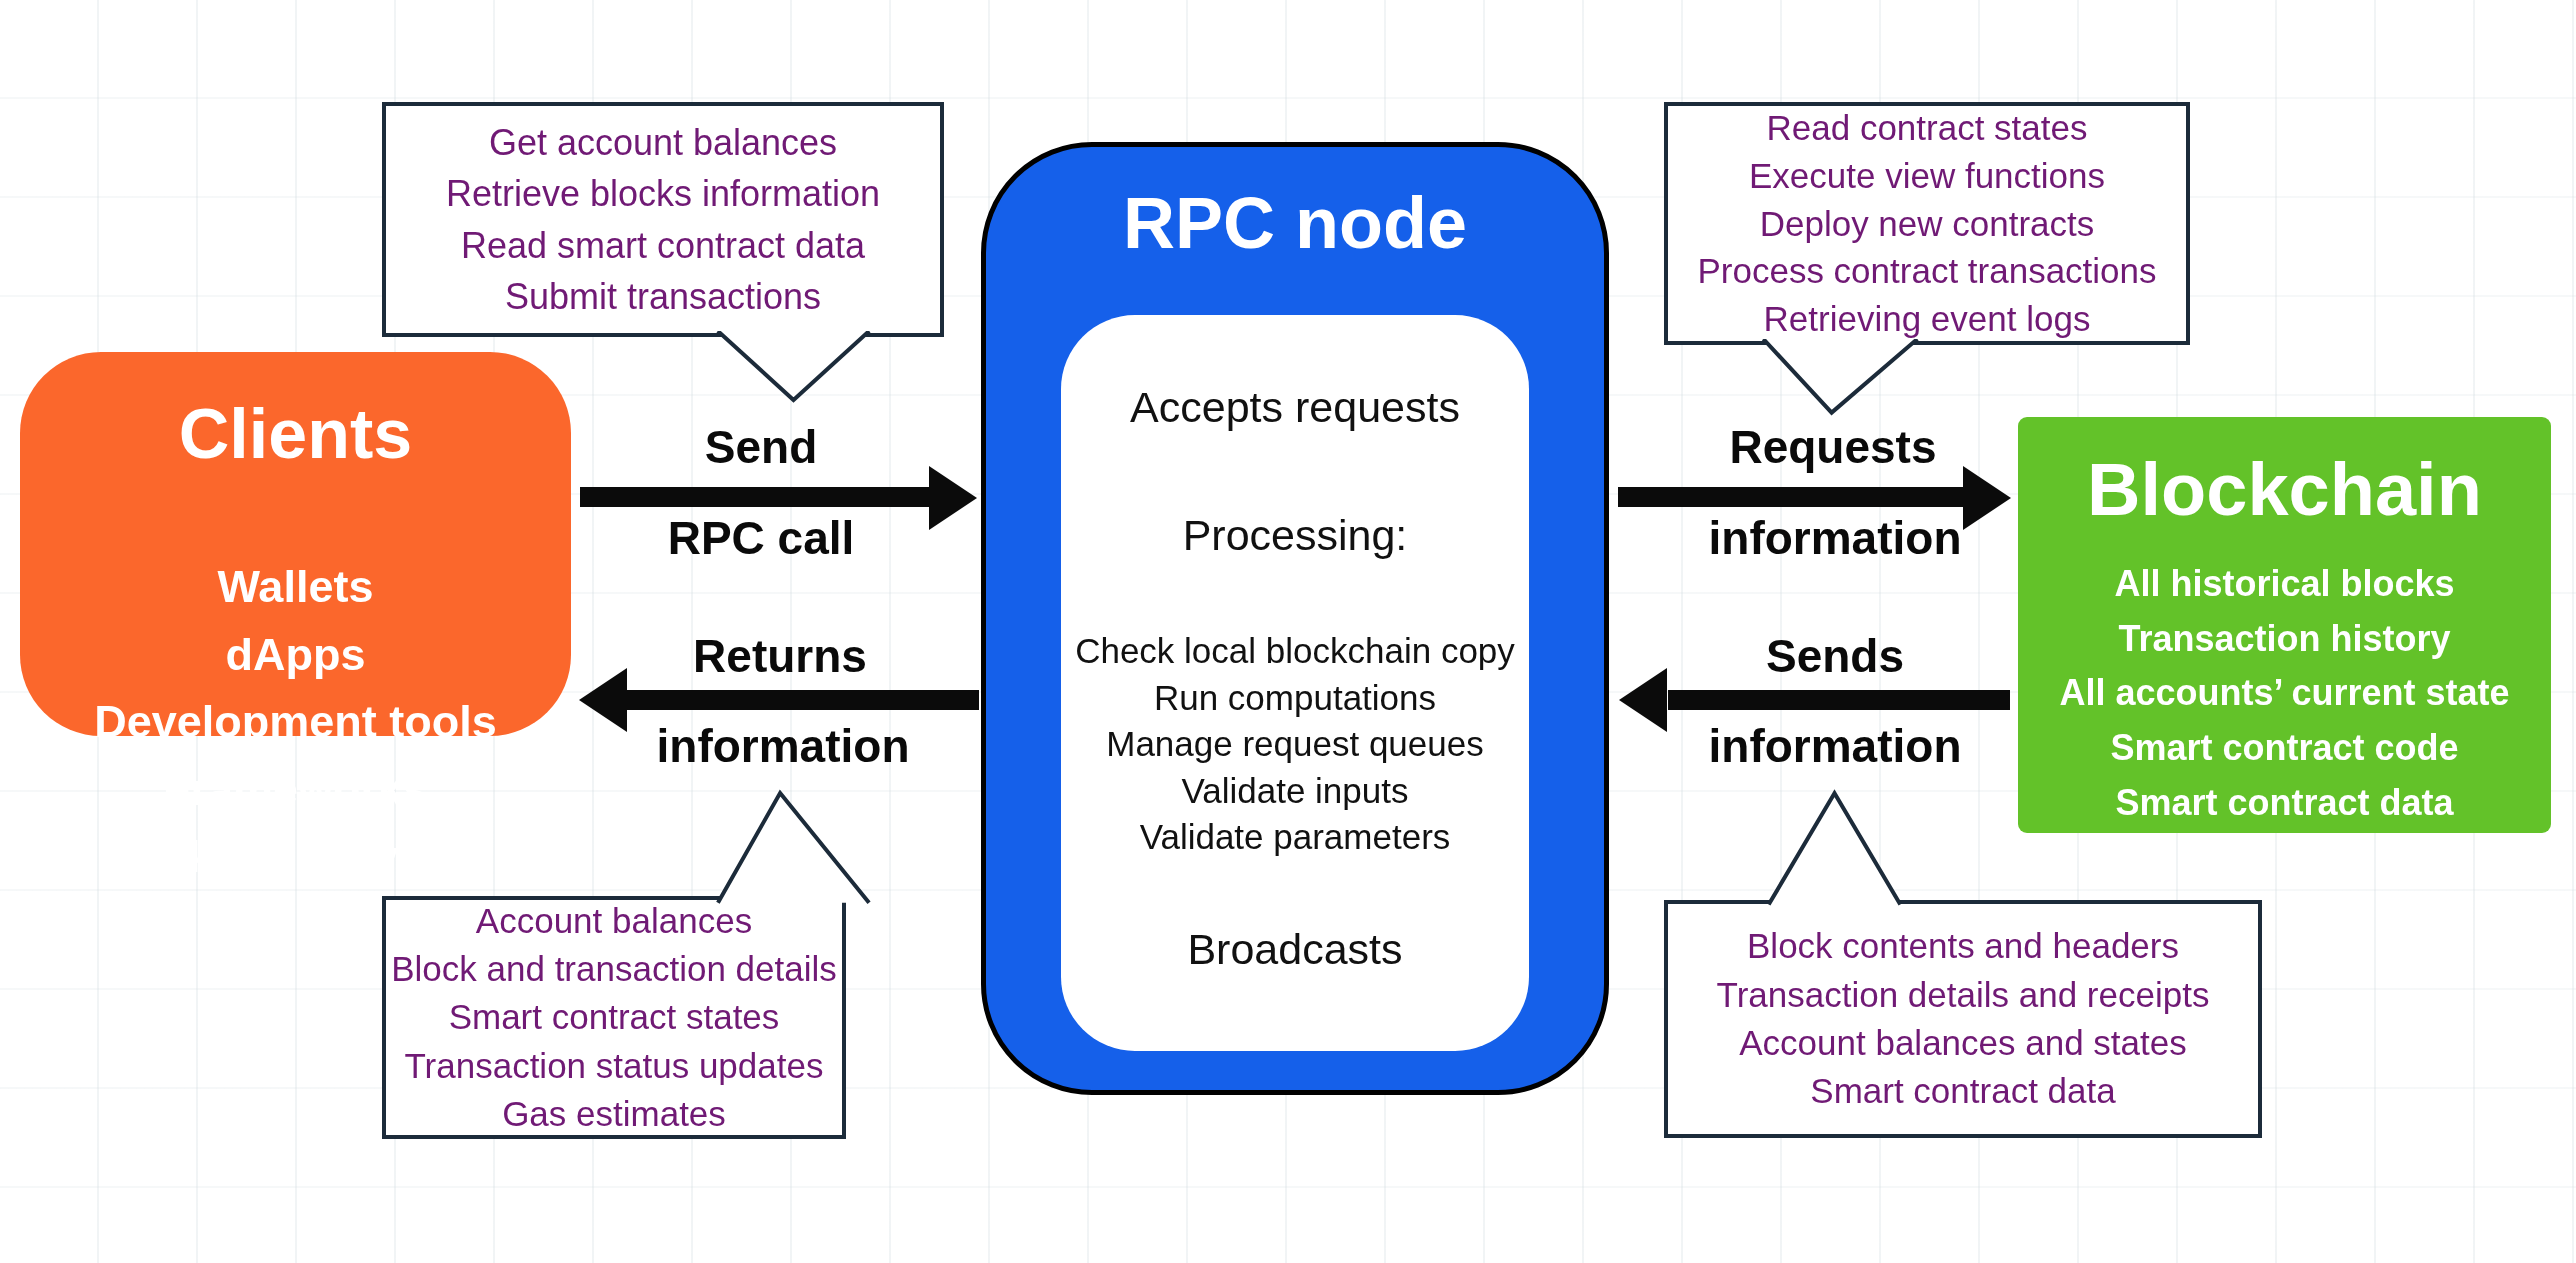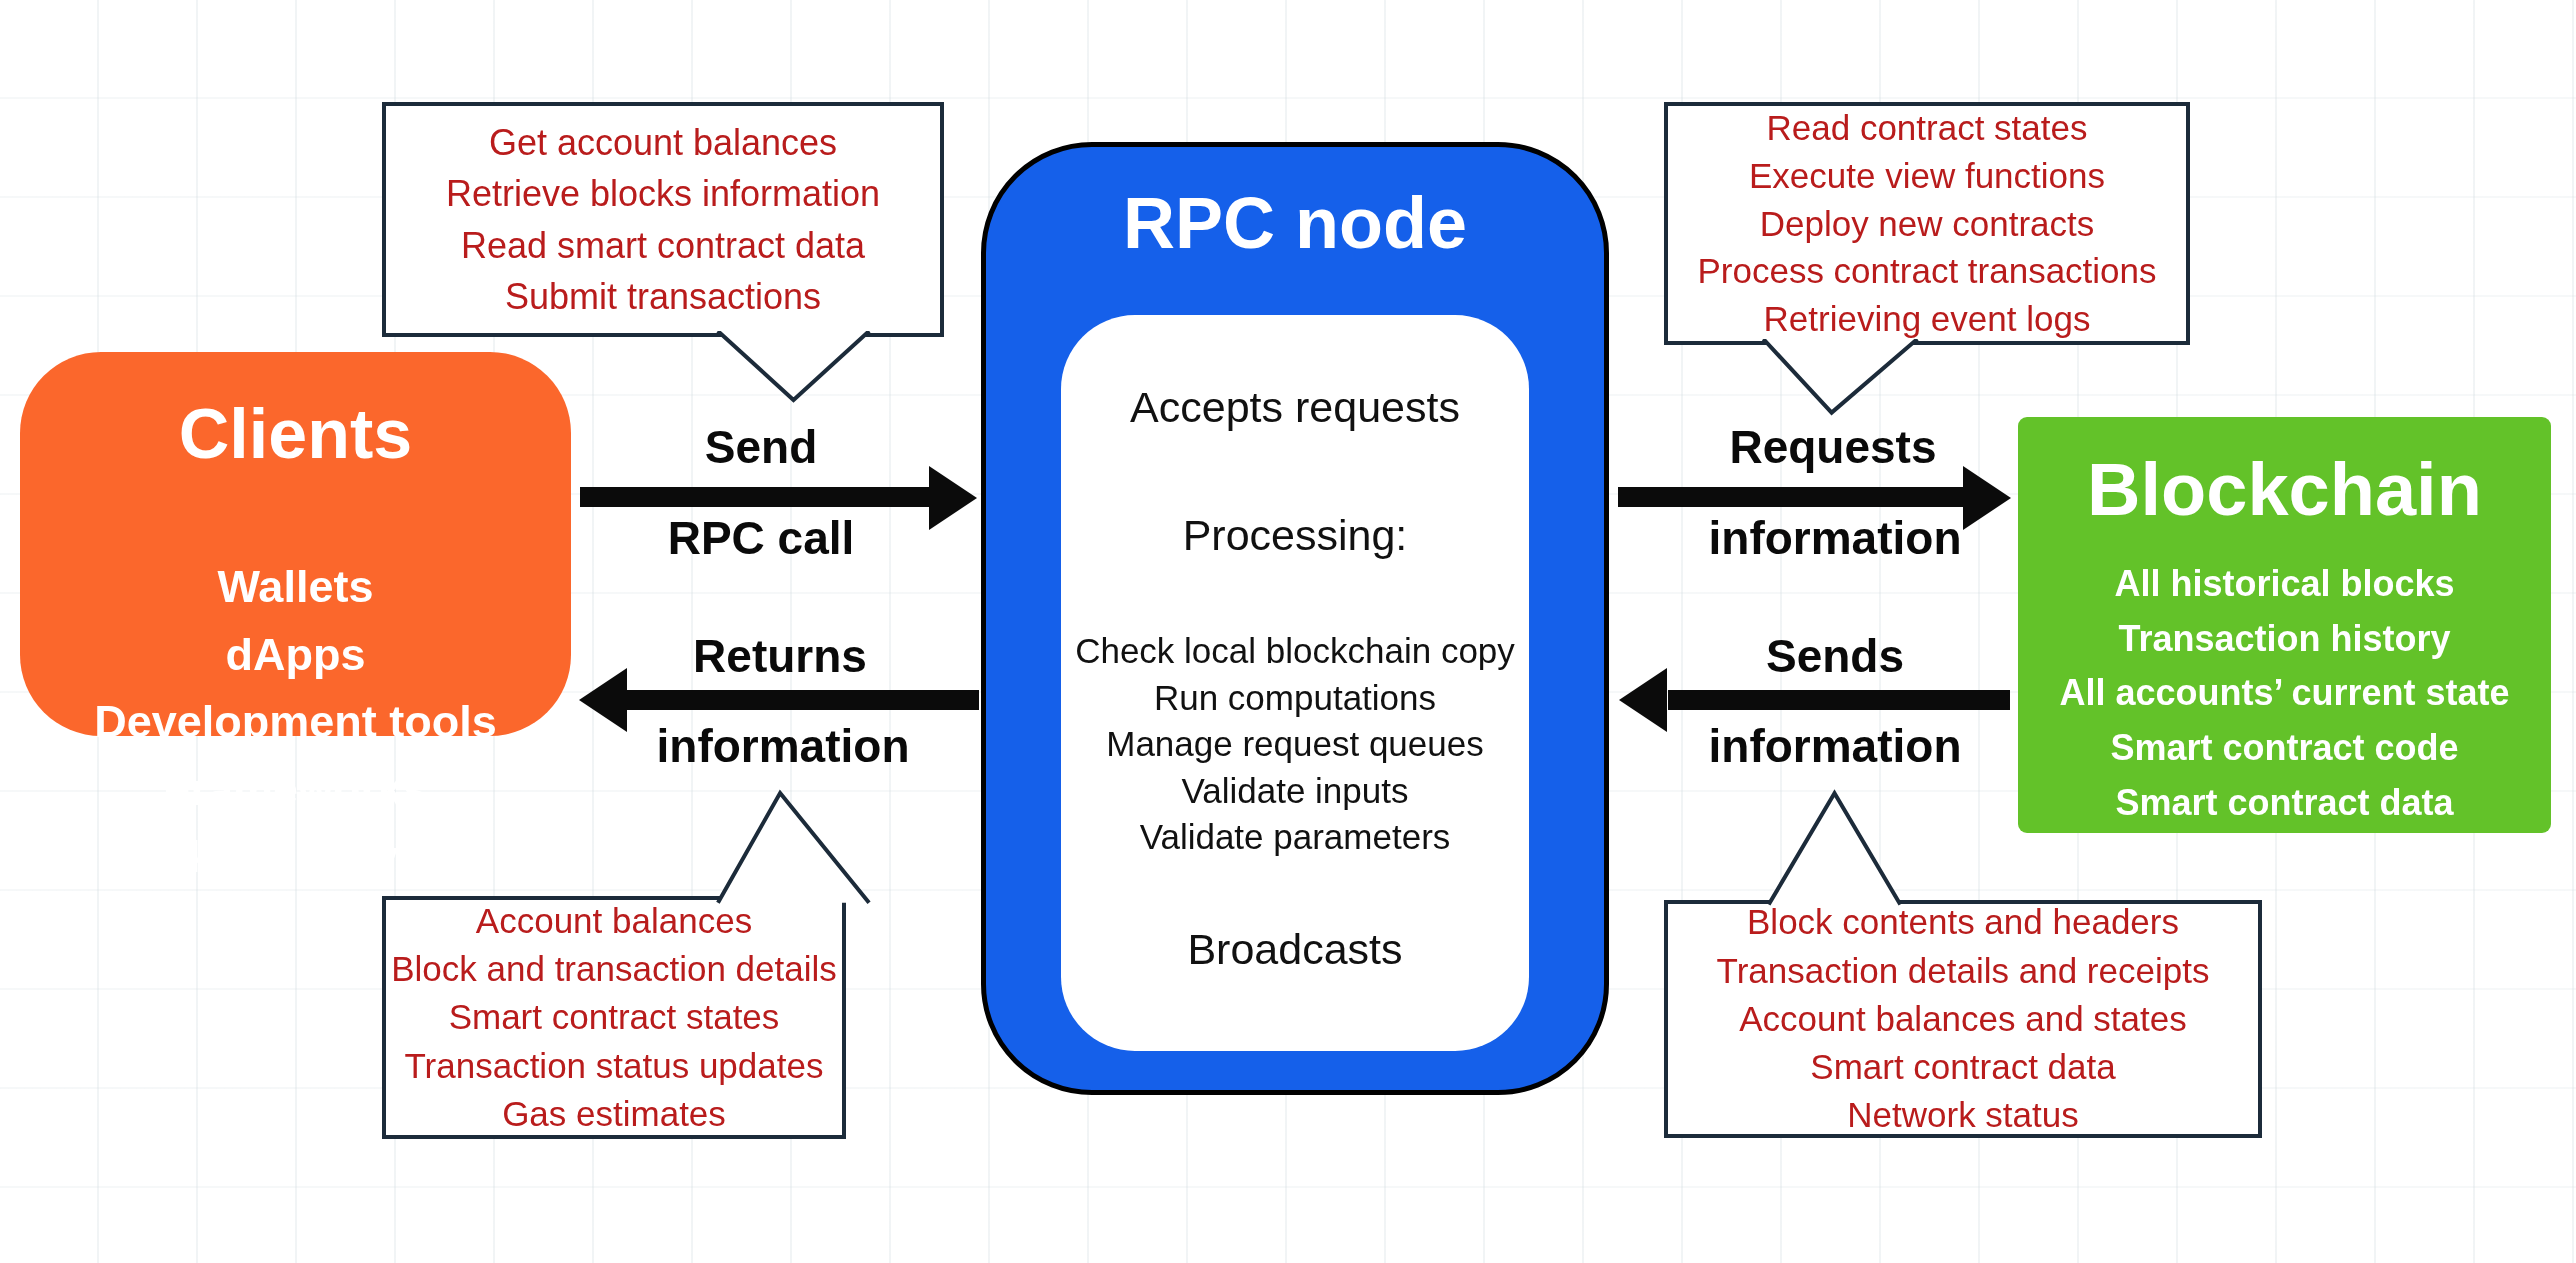--- a/index.html
+++ b/index.html
@@ -35,21 +35,21 @@
     background:#ffffff;border-radius:74px;color:#111;
     display:flex;flex-direction:column;align-items:center;text-align:center;
   }
   .rpc-line{font-size:43px;}
   .rpc-accepts{margin-top:68px;}
   .rpc-processing{margin-top:79px;}
   .rpc-tasks{margin-top:68px;font-size:35px;line-height:1.33;}
   .rpc-broadcasts{margin-top:64px;}
   .callout{
     position:absolute;box-sizing:border-box;background:#fff;
-    border:4px solid var(--callout-border,#1C2B3A);color:#b91c1c;
+    border:4px solid var(--callout-border,#1C2B3A);color:#701a75;
     display:flex;flex-direction:column;justify-content:center;
     text-align:center;z-index:1;
   }
   .callout.tl{left:382px;top:102px;width:562px;height:235px;font-size:36px;line-height:1.42;}
   .callout.tr{left:1664px;top:102px;width:526px;height:243px;font-size:35px;line-height:1.37;}
   .callout.bl{left:382px;top:896px;width:464px;height:243px;font-size:35px;line-height:1.38;text-align:center;}
   .callout.br{left:1664px;top:900px;width:598px;height:238px;font-size:35px;line-height:1.38;}
   .tail{position:absolute;z-index:2;}
   .arrow-shaft{position:absolute;height:20px;background:var(--arrow,#0B0B0B);}
   .arrow-head{position:absolute;width:0;height:0;border-top:32px solid transparent;border-bottom:32px solid transparent;}
@@ -133,21 +133,20 @@
   </div>
   <svg class="tail" style="left:713px;top:789px;" width="161" height="115" viewBox="0 0 240 172">
     <polyline points="7,170 100,6 233,170" fill="#ffffff" stroke="#1C2B3A" stroke-width="6"></polyline>
   </svg>
 
   <div class="callout br">
     <div>Block contents and headers</div>
     <div>Transaction details and receipts</div>
     <div>Account balances and states</div>
     <div>Smart contract data</div>
-    <div>Network status</div>
   </div>
   <svg class="tail" style="left:1764px;top:789px;" width="141" height="117" viewBox="0 0 210 174">
     <polyline points="7,172 105,6 203,172" fill="#ffffff" stroke="#1C2B3A" stroke-width="6"></polyline>
   </svg>
 
   <div>
     <div class="arrow-label" style="left:560px;top:420px;">Send</div>
     <div class="arrow-shaft" style="left:580px;top:487px;width:350px;"></div>
     <div class="arrow-head right" style="left:929px;top:466px;"></div>
     <div class="arrow-label" style="left:560px;top:511px;">RPC call</div>

